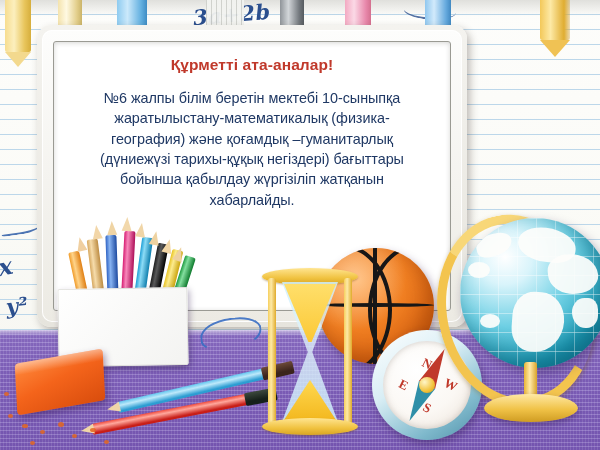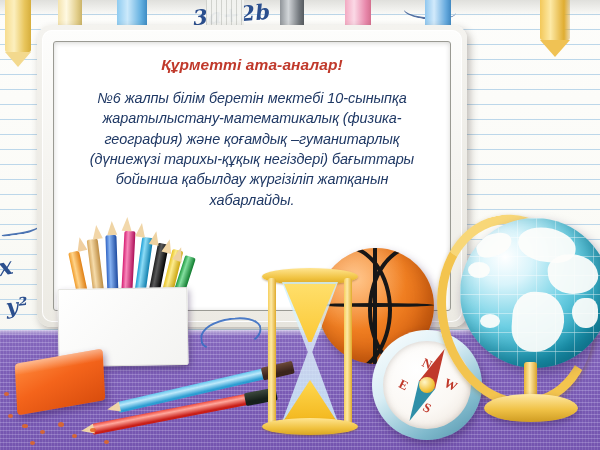--- a/index.html
+++ b/index.html
@@ -74,21 +74,21 @@
     background:linear-gradient(to bottom,#f4f3ef,#e6e4dd);
     border-radius:14px;
     box-shadow:3px 4px 9px rgba(60,50,40,.33);
     padding:5px;box-sizing:border-box;
   }
   .board-frame{
     position:absolute;inset:5px;
     background:linear-gradient(to bottom,#fdfdfc,#eceae3);
     border-radius:10px;
     box-shadow:inset 0 0 0 1px rgba(255,255,255,.9);
-    padding:8px;box-sizing:border-box;font-style:italic;
+    padding:8px;box-sizing:border-box;
   }
   .board-inner{
     position:absolute;inset:11px;
     background:#ffffff;
     border:1px solid #9a9a93;
     border-radius:3px;
     box-shadow:inset 0 1px 5px rgba(120,120,115,.30);
     overflow:hidden;
   }
   .board-content{

